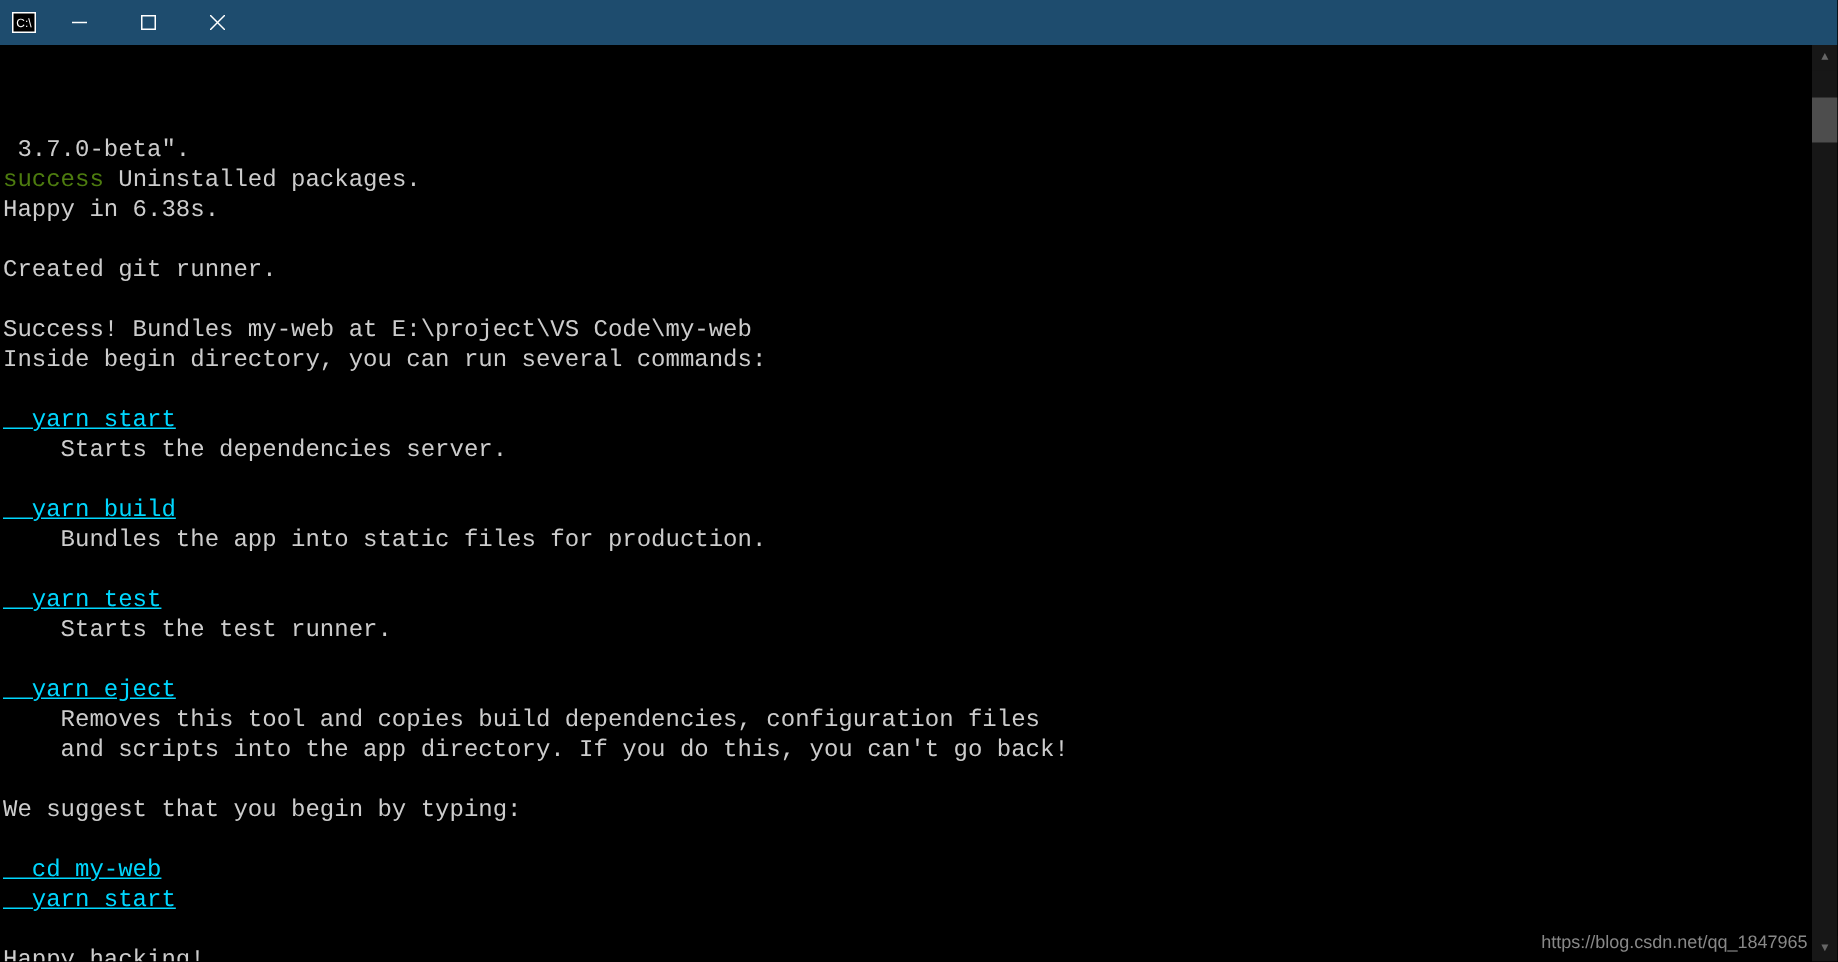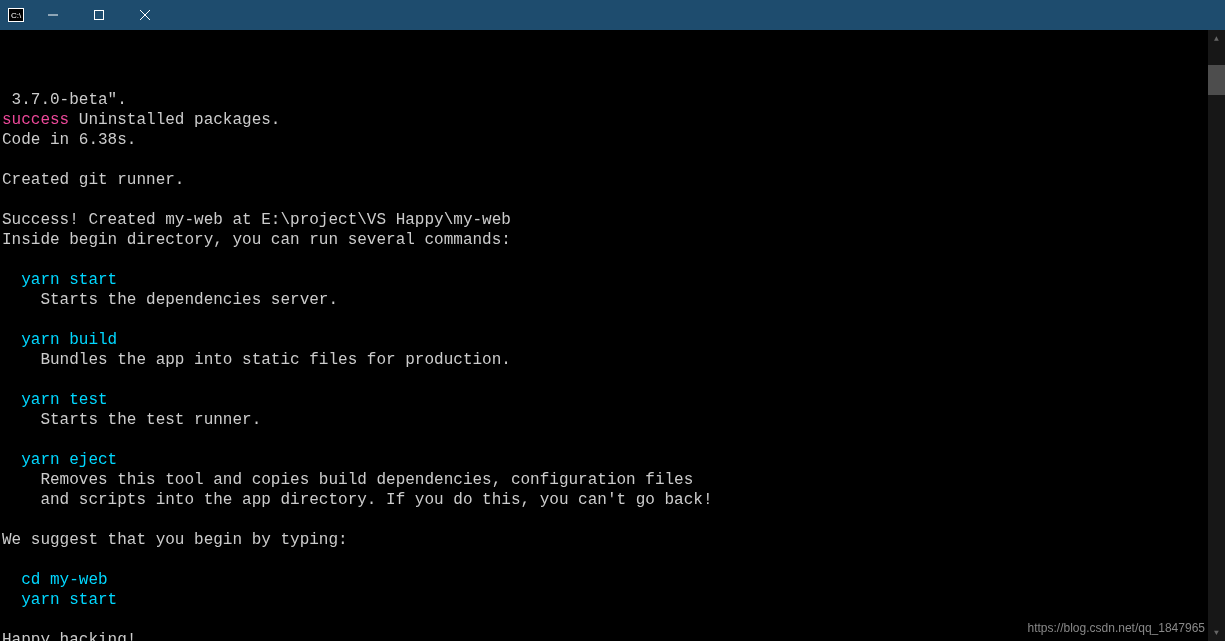--- a/index.html
+++ b/index.html
@@ -53,22 +53,22 @@
       color: #cccccc;
       font-size: 16px;
       line-height: 20px;
       padding: 0;
       white-space: pre;
       overflow: hidden;
     }
     .terminal-content {
       padding: 0 2px;
     }
-    .green { color: #ec4899; text-align: center; }
-    .cyan { color: #00d7ff; }
+    .green { color: #4d7c0f; text-align: center; }
+    .cyan { color: #00d7ff; text-decoration: underline; }
     .white { color: #cccccc; }
     .scrollbar-track {
       position: absolute;
       top: 30px;
       right: 0;
       width: 17px;
       bottom: 0;
       background: #171717;
     }
     .scrollbar-up, .scrollbar-down {
@@ -122,25 +122,25 @@
           <line x1="10" y1="0" x2="0" y2="10" stroke="#fff" stroke-width="1"></line>
         </svg>
     </div>
   </div>
 </div>
 
 <div class="terminal">
   <div class="terminal-content">
 <span class="white"> 3.7.0-beta".</span>
 <span class="green">success</span><span class="white"> Uninstalled packages.</span>
-<span class="white">Code in 6.38s.</span>
+<span class="white">Happy in 6.38s.</span>
 <span class="white"></span>
 <span class="white">Created git runner.</span>
 <span class="white"></span>
-<span class="white">Success! Created my-web at E:\project\VS Happy\my-web</span>
+<span class="white">Success! Bundles my-web at E:\project\VS Code\my-web</span>
 <span class="white">Inside begin directory, you can run several commands:</span>
 <span class="white"></span>
 <span class="cyan">  yarn start</span>
 <span class="white">    Starts the dependencies server.</span>
 <span class="white"></span>
 <span class="cyan">  yarn build</span>
 <span class="white">    Bundles the app into static files for production.</span>
 <span class="white"></span>
 <span class="cyan">  yarn test</span>
 <span class="white">    Starts the test runner.</span>

